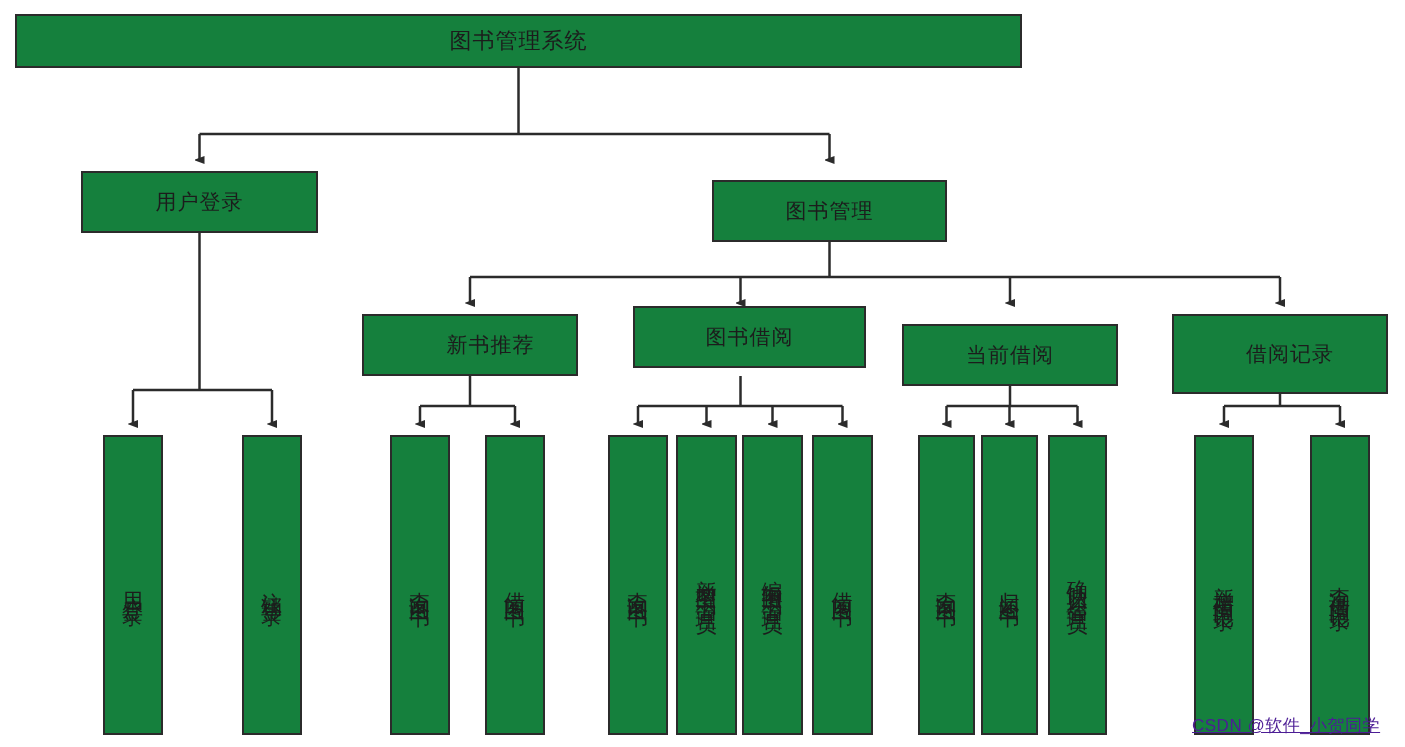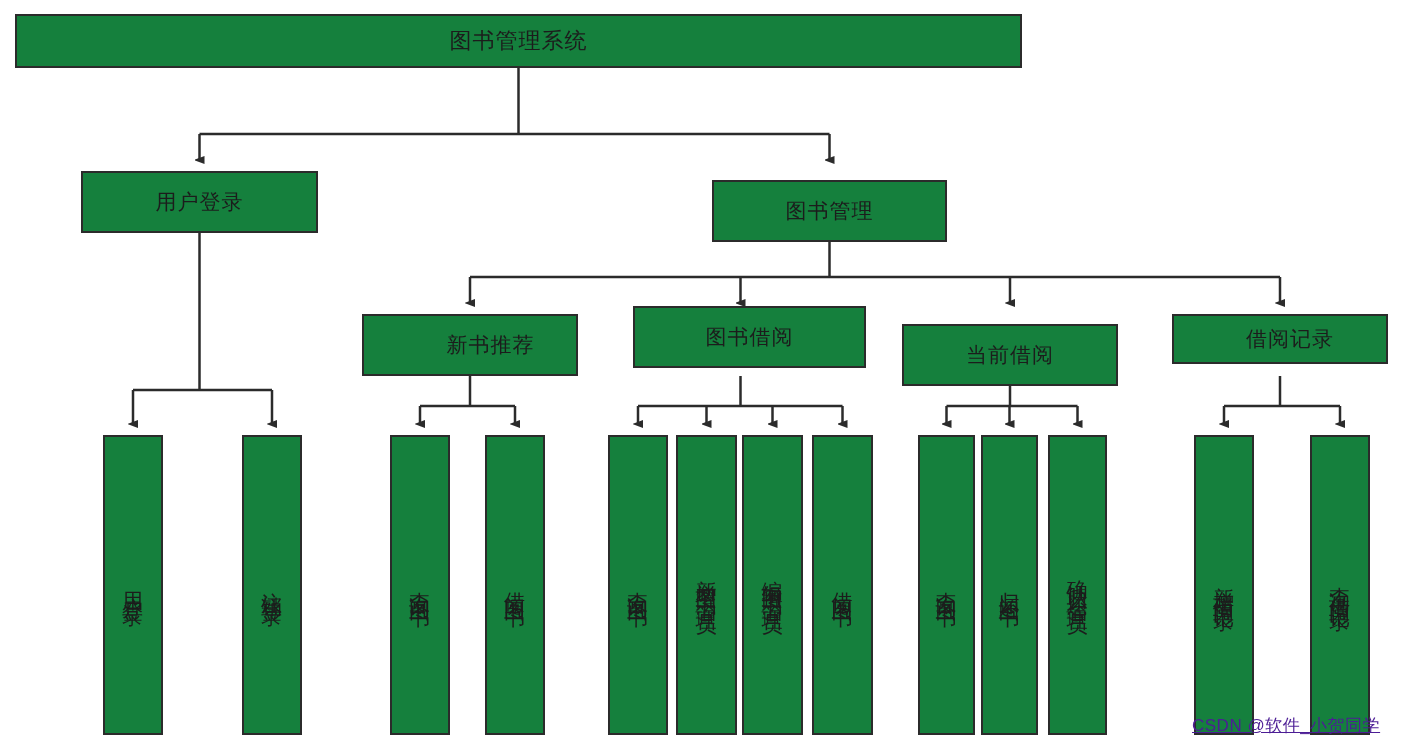--- a/index.html
+++ b/index.html
@@ -131,21 +131,21 @@
       </div>
       <div class="node h" style="left: 362px; top: 314px; width: 216px; height: 62px; padding-left: 41px;">
         <span class="lbl">新书推荐</span>
       </div>
       <div class="node h" style="left: 633px; top: 306px; width: 233px; height: 62px;">
         <span class="lbl">图书借阅</span>
       </div>
       <div class="node h" style="left: 902px; top: 314px; width: 216px; height: 62px; margin-top: 10px;">
         <span class="lbl">当前借阅</span>
       </div>
-      <div class="node h" style="left: 1172px; top: 314px; width: 216px; height: 50px; padding-left: 20px;">
+      <div class="node h" style="left: 1172px; top: 314px; width: 216px; height: 80px; padding-left: 20px;">
         <span class="lbl">借阅记录</span>
       </div>
       <div class="node v" style="left: 103px; top: 435px; width: 60px; height: 300px;">
         <span class="lbl">用户登录</span>
       </div>
       <div class="node v" style="left: 242px; top: 435px; width: 60px; height: 300px;">
         <span class="lbl">注销登录</span>
       </div>
       <div class="node v" style="left: 390px; top: 435px; width: 60px; height: 300px;">
         <span class="lbl">查询图书</span>

